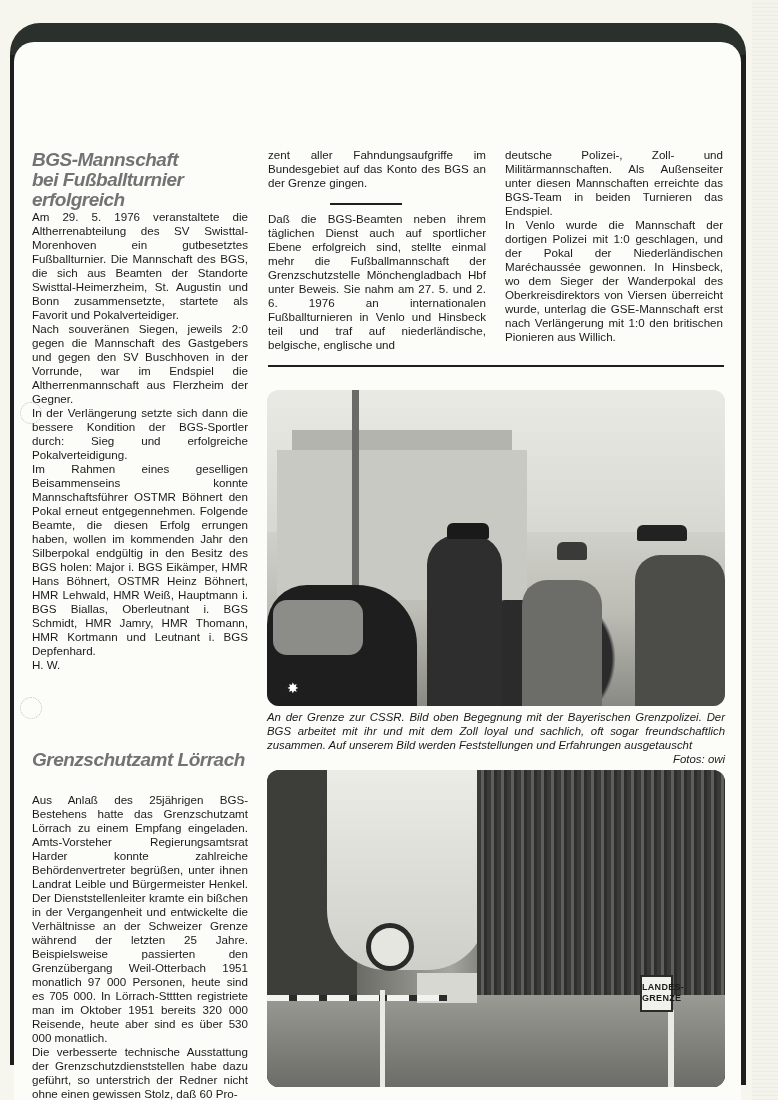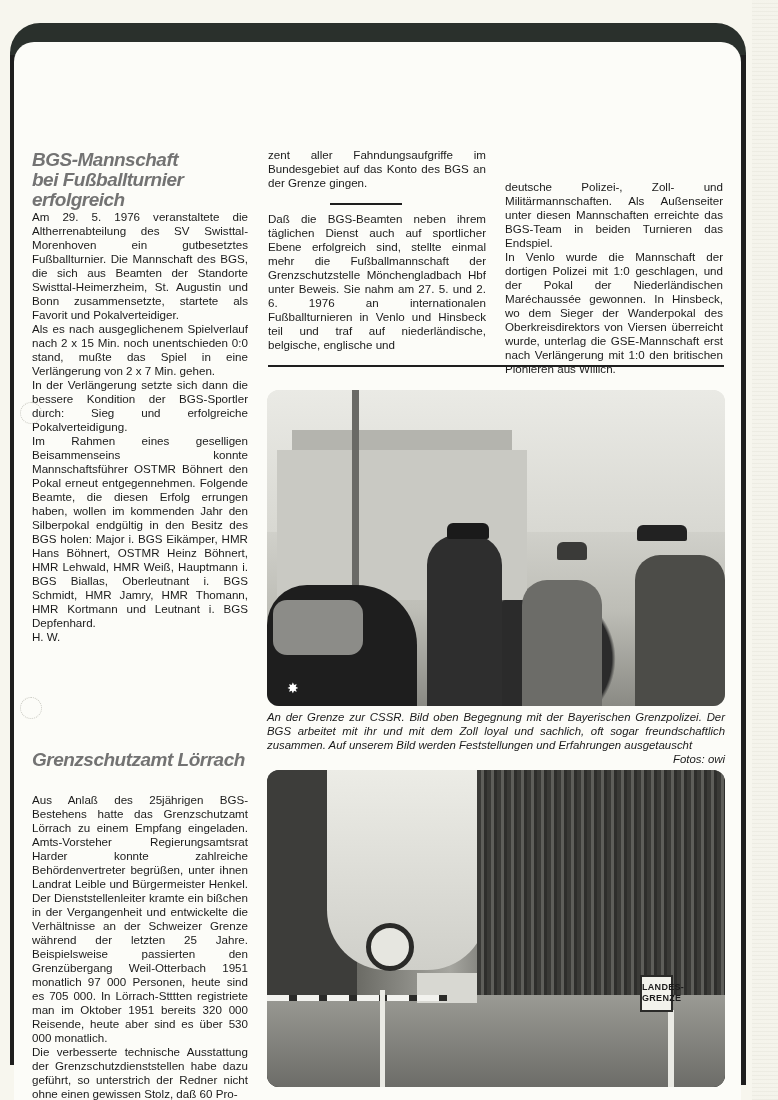--- a/index.html
+++ b/index.html
@@ -30,21 +30,21 @@
   }
   .noise-right {
     position: absolute; left: 752px; top: 0; width: 26px; height: 1100px;
     background: repeating-linear-gradient(180deg, #f3f2ea 0 3px, #e6e5dc 3px 4px);
     opacity: 0.6;
   }
   .col { position: absolute; font-size: 11.6px; line-height: 14px; text-align: justify; }
   .col p { margin: 0; }
   .col1 { left: 32px; top: 210px; width: 216px; }
   .col2 { left: 268px; top: 148px; width: 218px; }
-  .col3 { left: 505px; top: 148px; width: 218px; margin-top: 32px; }
+  .col3 { left: 505px; top: 148px; width: 218px; }
   .headline {
     position: absolute; left: 32px;
     font-family: "Liberation Sans", sans-serif;
     font-weight: bold; font-style: italic;
     font-size: 19px; line-height: 20px; letter-spacing: -0.5px;
     color: #737373;
   }
   .h1 { top: 150px; }
   .h2 { top: 750px; }
   .col1b { left: 32px; top: 793px; width: 216px; }
@@ -120,21 +120,21 @@
 <div class="frame-right"></div>
 
 <div class="headline h1">
   <div>BGS-Mannschaft</div>
   <div>bei Fußballturnier</div>
   <div>erfolgreich</div>
 </div>
 
 <div class="col col1">
   <p>Am 29. 5. 1976 veranstaltete die Altherrenabteilung des SV Swisttal-Morenhoven ein gutbesetztes Fußballturnier. Die Mannschaft des BGS, die sich aus Beamten der Standorte Swisttal-Heimerzheim, St. Augustin und Bonn zusammensetzte, startete als Favorit und Pokalverteidiger.</p>
-  <p>Als es nach ausgeglichenem Spielverlauf nach 2 x 15 Min. noch unentschieden 0:0 stand, mußte das Spiel in eine Verlängerung von 2 x 7 Min. gehen.</p>
+  <p>Nach souveränen Siegen, jeweils 2:0 gegen die Mannschaft des Gastgebers und gegen den SV Buschhoven in der Vorrunde, war im Endspiel die Altherrenmannschaft aus Flerzheim der Gegner.</p>
   <p>In der Verlängerung setzte sich dann die bessere Kondition der BGS-Sportler durch: Sieg und erfolgreiche Pokalverteidigung.</p>
   <p>Im Rahmen eines geselligen Beisammenseins konnte Mannschaftsführer OSTMR Böhnert den Pokal erneut entgegennehmen. Folgende Beamte, die diesen Erfolg errungen haben, wollen im kommenden Jahr den Silberpokal endgültig in den Besitz des BGS holen: Major i. BGS Eikämper, HMR Hans Böhnert, OSTMR Heinz Böhnert, HMR Lehwald, HMR Weiß, Hauptmann i. BGS Biallas, Oberleutnant i. BGS Schmidt, HMR Jamry, HMR Thomann, HMR Kortmann und Leutnant i. BGS Depfenhard.</p>
   <p class="right-align">H. W.</p>
 </div>
 
 <div class="stain" style="left:20px;top:402px;width:22px;height:22px;"></div>
 <div class="stain" style="left:20px;top:697px;width:22px;height:22px;"></div>
 
 <div class="headline h2">
   <div>Grenzschutzamt Lörrach</div>

